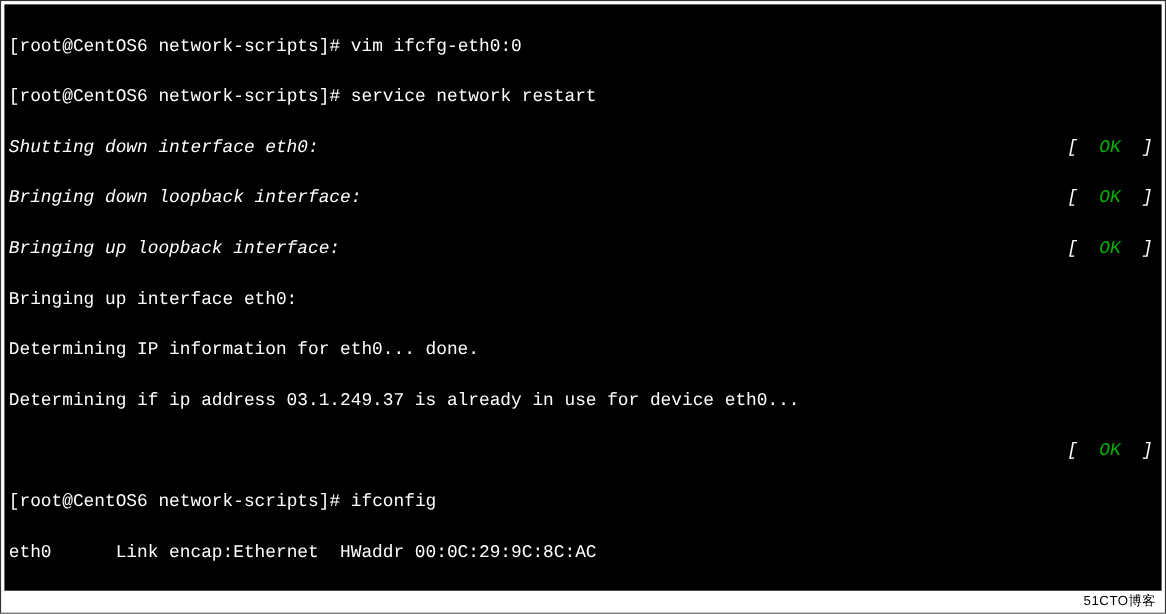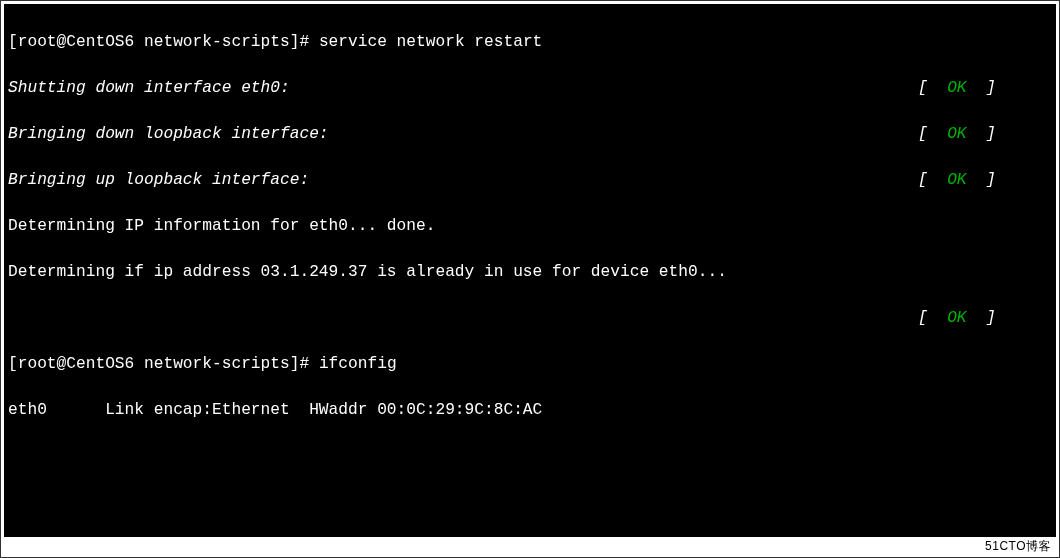--- a/index.html
+++ b/index.html
@@ -34,43 +34,45 @@
     white-space: pre;
     overflow: hidden;
   }
   .row { display: block; }
   .row-status { display: flex; font-style: italic; }
   .row-status .msg { flex: 0 0 auto; }
   .row-status .fill { flex: 1 1 auto; }
   .row-status .bracket {
     flex: 0 0 auto;
     width: 130px;
-    text-align: left;
+    text-align: right;
   }
   .lb, .rb { color: #ffffff; }
   .ok { color: #00b000; }
   .watermark {
     position: absolute;
     right: 8px;
     bottom: 2px;
     font-family: Arial, sans-serif;
     font-size: 12px;
     color: #000000;
     letter-spacing: 0.5px;
   }
 </style>
 </head>
 <body>
 
 <div class="frame">
 <div class="terminal">
+<span class="row"><span>[</span><span>root</span><span>@</span><span>CentOS6</span> <span>network-scripts</span><span>]</span><span>#</span> <span>vim ifcfg-eth0:0</span></span>
 <span class="row"><span>[</span><span>root</span><span>@</span><span>CentOS6</span> <span>network-scripts</span><span>]</span><span>#</span> <span>service network restart</span></span>
 <span class="row-status"><span class="msg">Shutting down interface eth0:  </span><span class="fill"></span><span class="bracket"><span class="lb">[  </span><span class="ok">OK</span><span class="rb">  ]</span></span></span>
 <span class="row-status"><span class="msg">Bringing down loopback interface:  </span><span class="fill"></span><span class="bracket"><span class="lb">[  </span><span class="ok">OK</span><span class="rb">  ]</span></span></span>
 <span class="row-status"><span class="msg">Bringing up loopback interface:  </span><span class="fill"></span><span class="bracket"><span class="lb">[  </span><span class="ok">OK</span><span class="rb">  ]</span></span></span>
+<span class="row">Bringing up interface eth0:  </span>
 <span class="row">Determining IP information for eth0... done.</span>
 <span class="row">Determining if ip address 03.1.249.37 is already in use for device eth0...</span>
 <span class="row-status"><span class="msg"></span><span class="fill"></span><span class="bracket"><span class="lb">[  </span><span class="ok">OK</span><span class="rb">  ]</span></span></span>
 <span class="row"><span>[</span><span>root</span><span>@</span><span>CentOS6</span> <span>network-scripts</span><span>]</span><span>#</span> <span>ifconfig</span></span>
 <span class="row"><span>eth0</span><span>      Link encap:Ethernet  HWaddr 00:0C:29:9C:8C:AC  </span></span>
 
 
 
 
 

